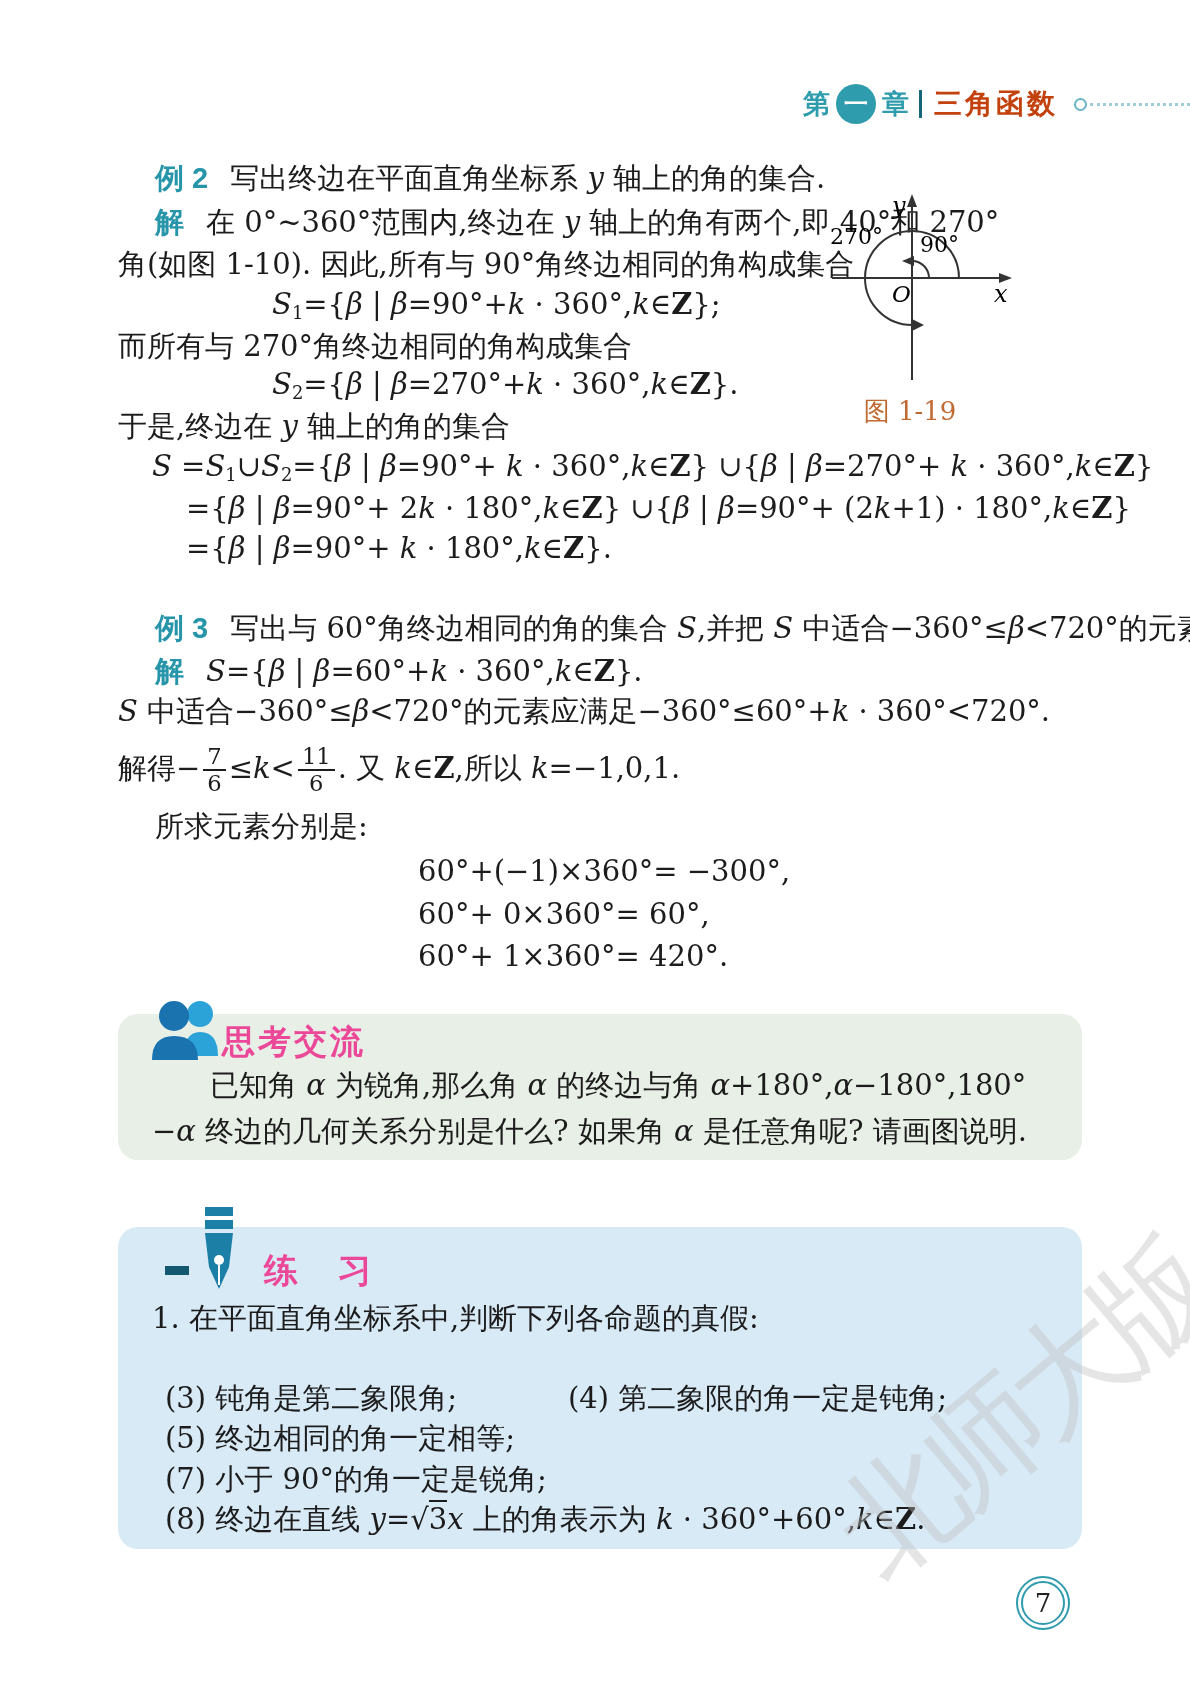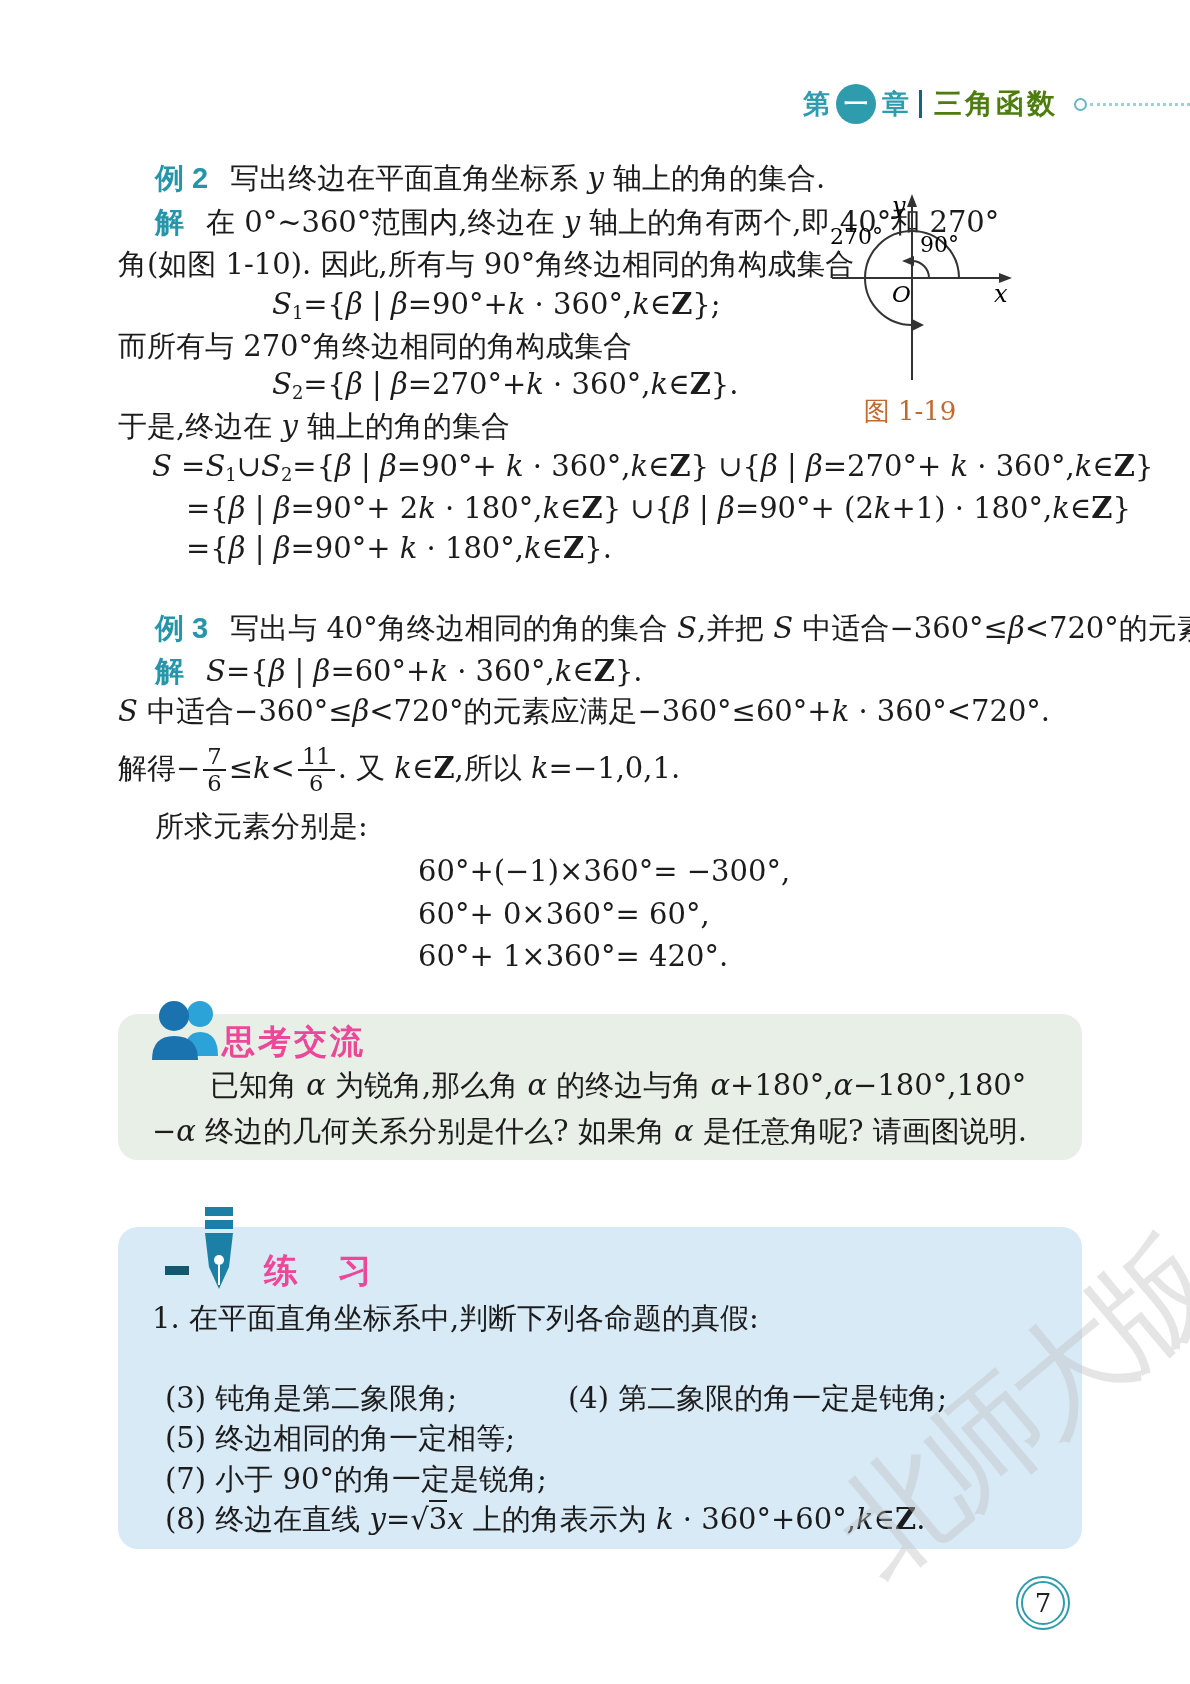--- a/index.html
+++ b/index.html
@@ -13,21 +13,21 @@
   .chap-header{
     position:absolute;top:84px;right:0;display:flex;align-items:center;
     font-family:"DejaVu Sans","Liberation Sans",sans-serif;font-weight:bold;
   }
   .chap-zh{color:#2f9cae;font-size:27px;}
   .chap-circle{
     width:40px;height:40px;border-radius:50%;background:#2f9cae;color:#ffffff;
     font-size:24px;display:flex;align-items:center;justify-content:center;margin:0 6px;
   }
   .chap-divider{width:3px;height:28px;background:#15657b;margin:0 12px 0 10px;}
-  .chap-title{color:#4d7c0f;font-size:28px;letter-spacing:3px;}
+  .chap-title{color:#c2410c;font-size:28px;letter-spacing:3px;}
   .chap-ring{width:9px;height:9px;border:2px solid #6ab4c4;border-radius:50%;margin-left:16px;}
   .chap-dots{width:100px;border-top:3px dotted #9ecfda;margin-left:3px;}
   
   .ln{position:absolute;font-size:29px;white-space:nowrap;line-height:1.25;}
   .ex-tag{
     color:#2695aa;font-weight:bold;font-family:Liberation Sans, sans-serif;
     font-size:29px;margin-right:22px;
   }
   .sg-r{font-style:normal;}
   .sg-i{font-style:italic;font-family:"DejaVu Serif","Liberation Serif",serif;}
@@ -128,21 +128,21 @@
       <text x="174" y="112" font-size="24" font-style="italic" font-family="DejaVu Serif, serif">x</text>
       <text x="72" y="112" font-size="23" font-style="italic" font-family="DejaVu Serif, serif">O</text>
       <text x="100" y="62" font-size="22" font-family="DejaVu Serif, serif">90°</text>
       <text x="10" y="54" font-size="22" font-family="DejaVu Serif, serif">270°</text>
     </svg>
     <figcaption class="fig-caption">图 1-19</figcaption>
   </figure>
 
   <section>
     <div class="ln" style="top:610px;left:155px">
-      <span class="ex-tag">例 3</span><span><span class="sg-r">写出与 40°角终边相同的角的集合 </span><span class="sg-i">S</span><span class="sg-r">,并把 </span><span class="sg-i">S</span><span class="sg-r"> 中适合−360°≤</span><span class="sg-i">β</span><span class="sg-r">&lt;720°的元素 </span></span>
+      <span class="ex-tag">例 3</span><span><span class="sg-r">写出与 60°角终边相同的角的集合 </span><span class="sg-i">S</span><span class="sg-r">,并把 </span><span class="sg-i">S</span><span class="sg-r"> 中适合−360°≤</span><span class="sg-i">β</span><span class="sg-r">&lt;720°的元素 </span></span>
     </div>
     <div class="ln" style="top:653px;left:155px">
       <span class="ex-tag">解</span><span><span class="sg-i">S</span><span class="sg-r">={</span><span class="sg-i">β</span><span class="sg-r"> | </span><span class="sg-i">β</span><span class="sg-r">=60°+</span><span class="sg-i">k</span><span class="sg-r"> · 360°,</span><span class="sg-i">k</span><span class="sg-r">∈</span><span class="sg-b">Z</span><span class="sg-r">}.</span></span>
     </div>
     <div class="ln" style="top:693px;left:118px"><span class="sg-i">S</span><span class="sg-r"> 中适合−360°≤</span><span class="sg-i">β</span><span class="sg-r">&lt;720°的元素应满足−360°≤60°+</span><span class="sg-i">k</span><span class="sg-r"> · 360°&lt;720°.</span></div>
     <div class="ln" style="top:736px;left:118px;line-height:64px"><span class="sg-r">解得−</span><span class="frac">
           <span class="fn">7</span>
           <span class="fd">6</span>
         </span><span class="sg-r">≤</span><span class="sg-i">k</span><span class="sg-r">&lt;</span><span class="frac">
           <span class="fn">11</span>

